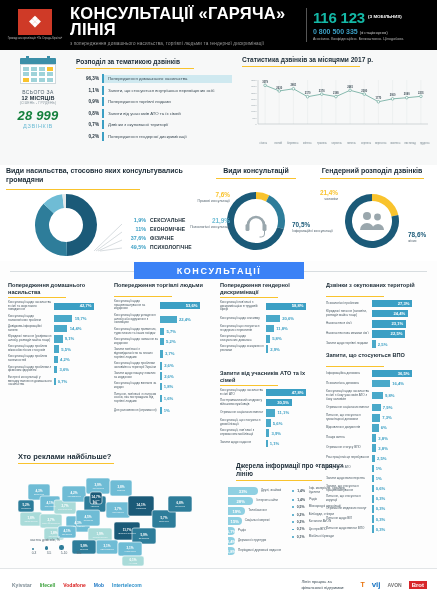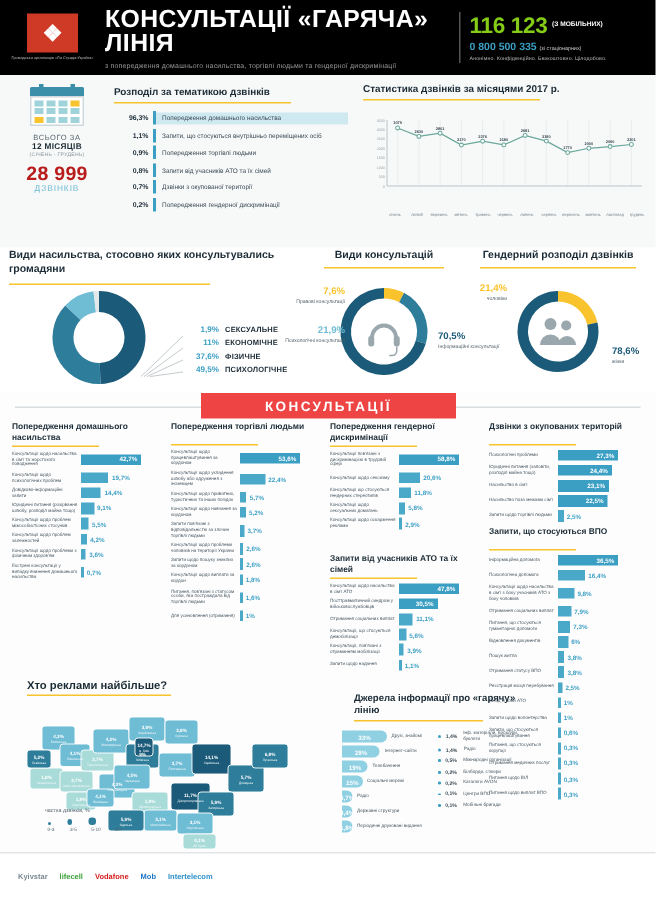--- a/index.html
+++ b/index.html
@@ -16,42 +16,42 @@
   .header { height: 50px; background: #000; display:flex; align-items:center; padding: 0 6px; position:relative; }
   .logo-box { width: 58px; display:flex; flex-direction:column; align-items:center; }
   .logo-mark { width: 34px; height: 26px; background:#cf3a27; position:relative; display:flex; align-items:center; justify-content:center; }
   .logo-mark .swirl { color:#fff; font-size:15px; font-weight:bold; font-family:"Liberation Serif", serif; }
   .logo-sub { font-size:2.6px; color:#bbb; text-align:center; line-height:1.25; margin-top:2px; }
   .head-title-wrap { flex:1; padding-left:6px; }
   .head-title { color:#fff; font-size:16.5px; font-weight:bold; letter-spacing:0.3px; line-height:1; font-family:"Liberation Sans", sans-serif; }
   .head-sub { color:#9a9a9a; font-size:4.6px; letter-spacing:0.15px; margin-top:3px; }
   .head-divider { width:1px; background:#555; height:34px; margin:0 6px; }
   .head-right { width:118px; }
-  .phone-main { color:#84cc16; font-size:15px; font-weight:bold; letter-spacing:-0.2px; display:inline-block; }
+  .phone-main { color:#14b8a6; font-size:15px; font-weight:bold; letter-spacing:-0.2px; display:inline-block; }
   .phone-tag { color:#fff; font-size:4.4px; font-weight:bold; display:inline-block; margin-left:3px; vertical-align:5px; }
   .phone-second { color:#3b9fc4; font-size:7px; font-weight:bold; margin-top:1px; }
   .phone-second small { color:#cfcfcf; font-size:3.6px; font-weight:normal; }
   .phone-note { color:#b9b9b9; font-size:3.5px; margin-top:2px; letter-spacing:0.1px; }
   .underline-y { height:1.5px; background:#f9c32d; margin-top:2.5px; }
 
   
   .topstats { position:absolute; left:0; top:50px; width:437px; height:115px; background:#f7f8f8; }
   .cal-col { position:absolute; left:6px; top:8px; width:64px; text-align:center; }
   .cal-icon { width:36px; height:30px; margin:0 auto; position:relative; }
   .cal-top { height:6px; background:#3b8fa8; border-radius:1px 1px 0 0; position:relative; }
   .cal-top:before, .cal-top:after { content:""; position:absolute; top:-2.5px; width:3px; height:5px; background:#3b8fa8; }
   .cal-top:before { left:6px; } .cal-top:after { right:6px; }
   .cal-grid { display:grid; grid-template-columns:repeat(4,1fr); gap:1.4px; padding:1.8px; background:#fff; border:1px solid #cfd8dc; }
   .cal-grid i { display:block; height:4px; background:#9fd3d9; }
   .cal-grid i.y { background:#f9c32d; }
   .year-big { font-size:19px; font-weight:bold; color:#1b2b36; line-height:1; margin-top:3px; letter-spacing:0.5px; }
   .year-lbl { font-size:5px; color:#54646f; letter-spacing:0.4px; margin-top:1px; }
   .year-lbl2 { font-size:5.5px; color:#1b2b36; font-weight:bold; letter-spacing:0.2px; }
   .year-lbl3 { font-size:3.4px; color:#8a979f; letter-spacing:0.2px; }
-  .calls-big { font-size:13px; font-weight:bold; color:#b91c1c; line-height:1.1; margin-top:4px; letter-spacing:0.2px; }
+  .calls-big { font-size:13px; font-weight:bold; color:#15803d; line-height:1.1; margin-top:4px; letter-spacing:0.2px;font-style:italic; }
   .calls-lbl { font-size:5.6px; color:#6fbcd5; letter-spacing:0.6px; }
 
   .themes { position:absolute; left:76px; top:8px; width:156px; }
   .themes .t-head { font-size:6.6px; font-weight:bold; color:#1b2b36; margin-bottom:1px; }
   .themes .t-rows { margin-top:4px; }
   .t-row { display:flex; align-items:center; height:11.5px; }
   .t-pct { width:26px; text-align:right; font-size:4.6px; font-weight:bold; color:#1b2b36; padding-right:3px; }
   .t-bar { width:2px; height:9px; background:#3b9fc4; }
   .t-lbl { font-size:4.3px; color:#3c4c56; padding-left:4px; flex:1; }
   .t-row.hl .t-lbl { background:#cfe9f0; padding:1.5px 4px; }
@@ -81,21 +81,21 @@
 
   .mid-t3 { position:absolute; left:310px; top:2px; width:124px; text-align:center; font-size:7px; font-weight:bold; color:#1b2b36; }
   .mid-u3 { position:absolute; left:320px; top:13px; width:104px; height:1.4px; background:#f9c32d; }
   .donut-gender { position:absolute; left:340px; top:24px; }
   .gen-lab { position:absolute; font-size:3.4px; color:#54646f; line-height:1.2; }
   .gen-pct { font-size:6.4px; font-weight:bold; display:block; }
 
   
   .banner-wrap { position:absolute; left:0; top:262px; width:437px; height:18px; }
   .banner-line { position:absolute; left:10px; top:9px; width:417px; height:1px; background:#d8dde0; }
-  .banner { position:absolute; left:134px; top:0; width:170px; height:17px; background:#ef4444; display:flex; align-items:center; justify-content:center; }
+  .banner { position:absolute; left:134px; top:0; width:170px; height:17px; background:#3b82f6; display:flex; align-items:center; justify-content:center; }
   .banner span { font-size:9px; font-weight:bold; color:#fff; letter-spacing:1.6px; }
 
   
   .cols { position:absolute; left:0; top:282px; width:437px; height:168px; }
   .col { position:absolute; top:0; }
   .col-h { font-size:5.6px; font-weight:bold; color:#1b2b36; line-height:1.25; min-height:13px; }
   .b-row { display:flex; align-items:center; margin-top:2.6px; }
   .b-lbl { font-size:3.05px; color:#4a5a64; line-height:1.25; padding-right:2px; }
   .b-track { flex:1; display:flex; align-items:center; }
   .b-bar { height:7.5px; background:#4aa9c9; position:relative; min-width:1.6px; }
@@ -983,15 +983,22 @@
     </div>
 
   <div class="footer">
     <div class="f-left">
       <span class="f-logo">Kyivstar</span>
       <span class="f-logo" style="color:#3aa03a">lifecell</span>
       <span class="f-logo" style="color:#d81b1b">Vodafone</span>
       <span class="f-logo" style="color:#1b76c4">Mob</span>
       <span class="f-logo" style="color:#2b8fc9">Intertelecom</span>
     </div>
+    <div class="f-right">
+      <div class="f-note">Лінія працює за фінансової підтримки:</div>
+      <span class="f-logo" style="color:#e8730c;font-size:7px">T</span>
+      <span class="f-logo" style="color:#1b76c4;font-size:8px">vij</span>
+      <span class="f-logo" style="color:#777">AVON</span>
+      <span class="brot">Brot</span>
+    </div>
   </div>
 
 </div>
 
 </body></html>

